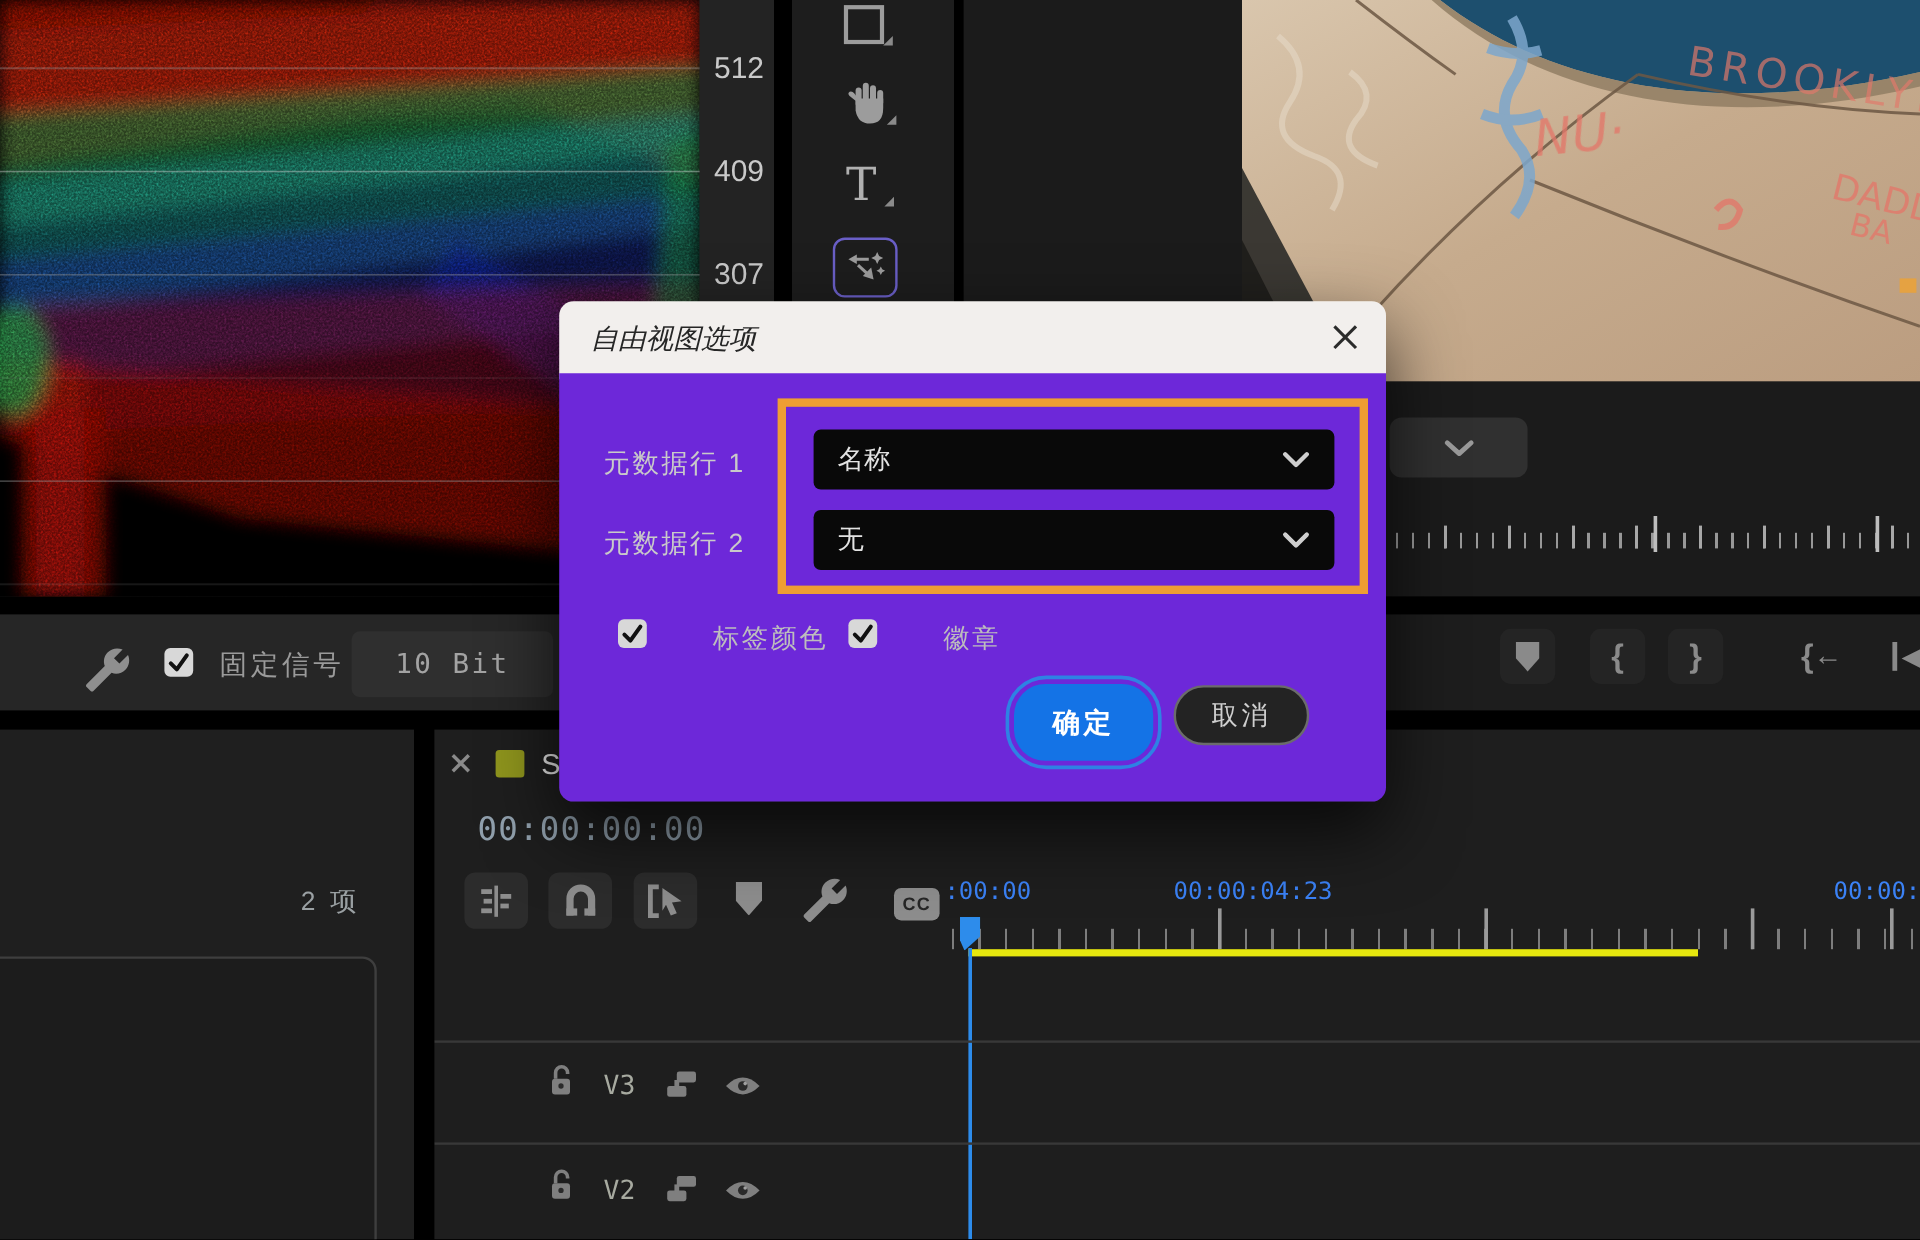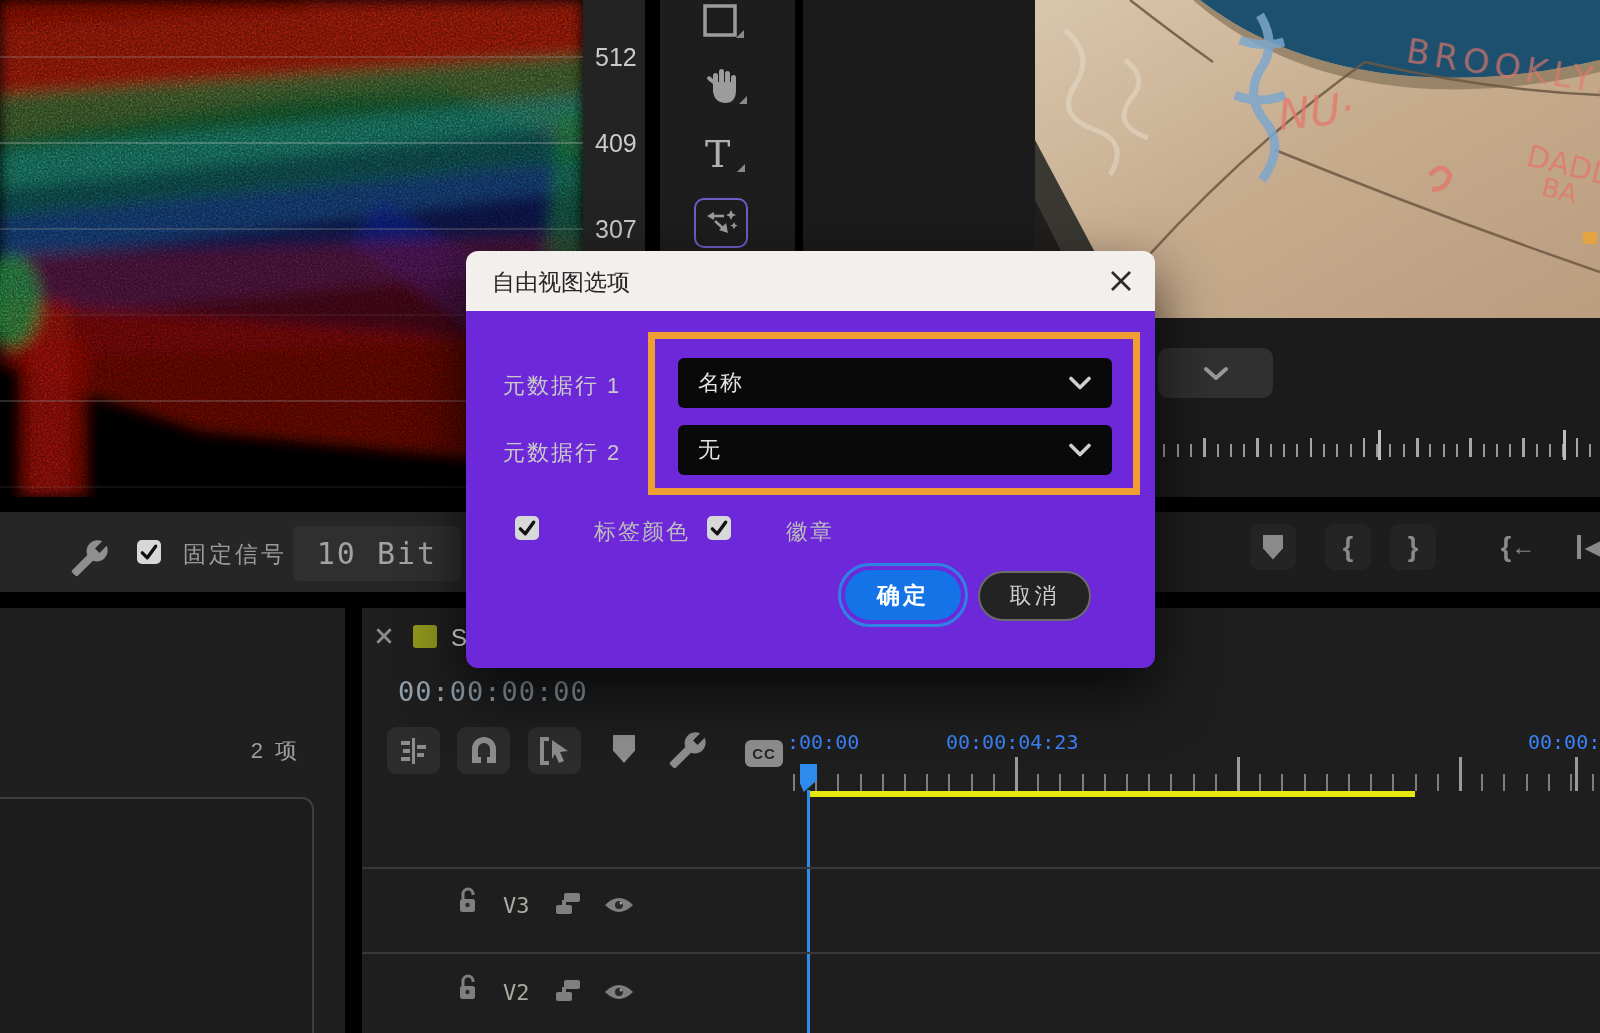--- a/index.html
+++ b/index.html
@@ -27,21 +27,21 @@
   .mini-minor{left:0;top:14px;width:100%;height:13px;
     background:repeating-linear-gradient(90deg,#989898 0 2px,transparent 2px 13.3px);}
   .mini-med{left:0;top:8px;width:100%;height:19px;
     background:repeating-linear-gradient(90deg,#a8a8a8 0 2.5px,transparent 2.5px 53.2px);}
   .mini-tall{top:0;width:3px;height:30px;background:#bdbdbd;}
 
   
   .scope-settings{left:0;top:512px;width:660px;height:80px;background:#262626;}
   .checkbox{width:24px;height:24px;background:#d8d8d8;border-radius:5px;display:flex;align-items:center;justify-content:center;}
   .bit-btn{left:293px;top:14px;width:168px;height:55px;background:#2f2f2f;border-radius:7px;
-           display:flex;align-items:center;justify-content:center;font-size:30px;color:#a3a3a3;letter-spacing:2px;}
+           display:flex;align-items:center;justify-content:center;font-size:23px;color:#a3a3a3;letter-spacing:2px;}
   .transport{left:660px;top:512px;width:940px;height:80px;background:#1d1d1d;overflow:hidden;}
   .tp-box{top:12px;width:46px;height:46px;background:#242424;border-radius:9px;
           display:flex;align-items:center;justify-content:center;color:#8a8a8a;}
   .tp-glyph{font-size:27px;font-weight:bold;color:#8a8a8a;}
 
   
   .project{left:0;top:608px;width:345px;height:425px;background:#1f1f1f;}
   .proj-count{left:190px;top:128px;width:110px;text-align:right;font-size:22px;color:#9aa0a3;letter-spacing:3px;}
   .proj-box{left:-12px;top:189px;width:322px;height:260px;background:#1c1c1c;border:2px solid #3e3e3e;border-radius:12px;}
 
@@ -62,31 +62,31 @@
     clip-path:polygon(0 0,100% 0,100% 58%,22% 100%,0 70%);}
   .playhead-line{left:445px;top:182px;width:3px;height:243px;background:#2d8ceb;}
   .track-sep{left:0;width:1238px;height:2px;background:#383838;}
   .track-label{font-size:22px;color:#a7aaa0;font-family:"DejaVu Sans Mono",monospace;}
   .tk-icon{color:#7f7f7f;}
 
   
   .dialog{left:466px;top:251px;width:689px;height:417px;border-radius:12px;
           box-shadow:0 24px 60px rgba(0,0,0,.7);}
   .dlg-title{left:0;top:0;width:100%;height:65px;background:#f2efed;border-radius:12px 12px 0 0;
-             box-sizing:border-box;}
+             box-sizing:border-box;font-style:italic;}
   .dlg-title-text{left:26px;top:16px;font-size:23px;color:#262626;}
   .dlg-close{left:642px;top:17px;width:26px;height:26px;}
   .dlg-body{left:0;top:60px;width:100%;height:357px;background:#6d28d9;border-radius:0 0 12px 12px;}
   .hl-box{left:182px;top:21px;width:492px;height:163px;border:7px solid #ee9e33;box-sizing:border-box;}
   .dlg-row-label{left:37px;width:150px;font-size:22px;color:#c9c9c9;letter-spacing:2px;}
   .dropdown{left:212px;width:434px;height:50px;background:#090909;border-radius:6px;
             display:flex;align-items:center;box-sizing:border-box;padding:0 20px;}
   .dropdown .val{font-size:22px;color:#e3e3e3;flex:1;}
   .dlg-cb-label{top:206px;font-size:22px;color:#bdbdbd;letter-spacing:2px;margin-left:36px;}
-  .ok-ring{left:372px;top:252px;width:130px;height:64px;border:3px solid #2e82e4;border-radius:34px;box-sizing:border-box;}
+  .ok-ring{left:372px;top:252px;width:130px;height:78px;border:3px solid #2e82e4;border-radius:34px;box-sizing:border-box;}
   .ok-inner{left:4px;top:4px;right:4px;bottom:4px;background:#1473e6;border-radius:26px;
             display:flex;align-items:center;justify-content:center;color:#fff;font-size:23px;font-weight:bold;letter-spacing:3px;}
   .cancel-btn{left:512px;top:260px;width:113px;height:50px;border:2px solid #6b6b6b;border-radius:26px;box-sizing:border-box;
               display:flex;align-items:center;justify-content:center;color:#cfcfcf;font-size:22px;letter-spacing:3px;background:#232323;}
 </style>
 </head>
 <body>
 
 <div class="stage">
 
@@ -297,21 +297,21 @@
     <div class="abs" style="left:306px;top:122px">
       <svg width="40" height="40" viewBox="0 0 24 24" style="transform:scaleX(-1)">
         <path fill="#8d8d8d" d="M22.7 19.3l-9.1-9.1c.9-2.3.4-5-1.5-6.9-2-2-5-2.4-7.4-1.3L9 6.3 6.3 9 2 4.7C.9 7.1 1.3 10.1 3.3 12.1c1.9 1.9 4.6 2.4 6.9 1.5l9.1 9.1c.4.4 1 .4 1.4 0l2-2c.4-.4.4-1 0-1.4z"></path>
       </svg>
     </div>
     <div class="abs" style="left:383px;top:132px;width:38px;height:27px;background:#8d8d8d;border-radius:6px;display:flex;align-items:center;justify-content:center">
       <span style="font-size:15px;font-weight:bold;color:#262626;letter-spacing:1px">CC</span>
     </div>
 
     <div class="abs ruler-label mono" style="left:425px">:00:00</div>
-    <div class="abs ruler-label mono" style="left:584px">00:00:04:23</div>
+    <div class="abs ruler-label mono" style="left:616px">00:00:04:23</div>
     <div class="abs ruler-label mono" style="left:1166px">00:00:09:2</div>
     <div class="abs tl-minor"></div>
     <div class="abs tl-tall" style="left:653px"></div>
     <div class="abs tl-tall" style="left:875px"></div>
     <div class="abs tl-tall" style="left:1097px"></div>
     <div class="abs tl-tall" style="left:1213px"></div>
     <div class="abs range-bar"></div>
     <div class="abs playhead-flag"></div>
     <div class="abs playhead-line"></div>
 

